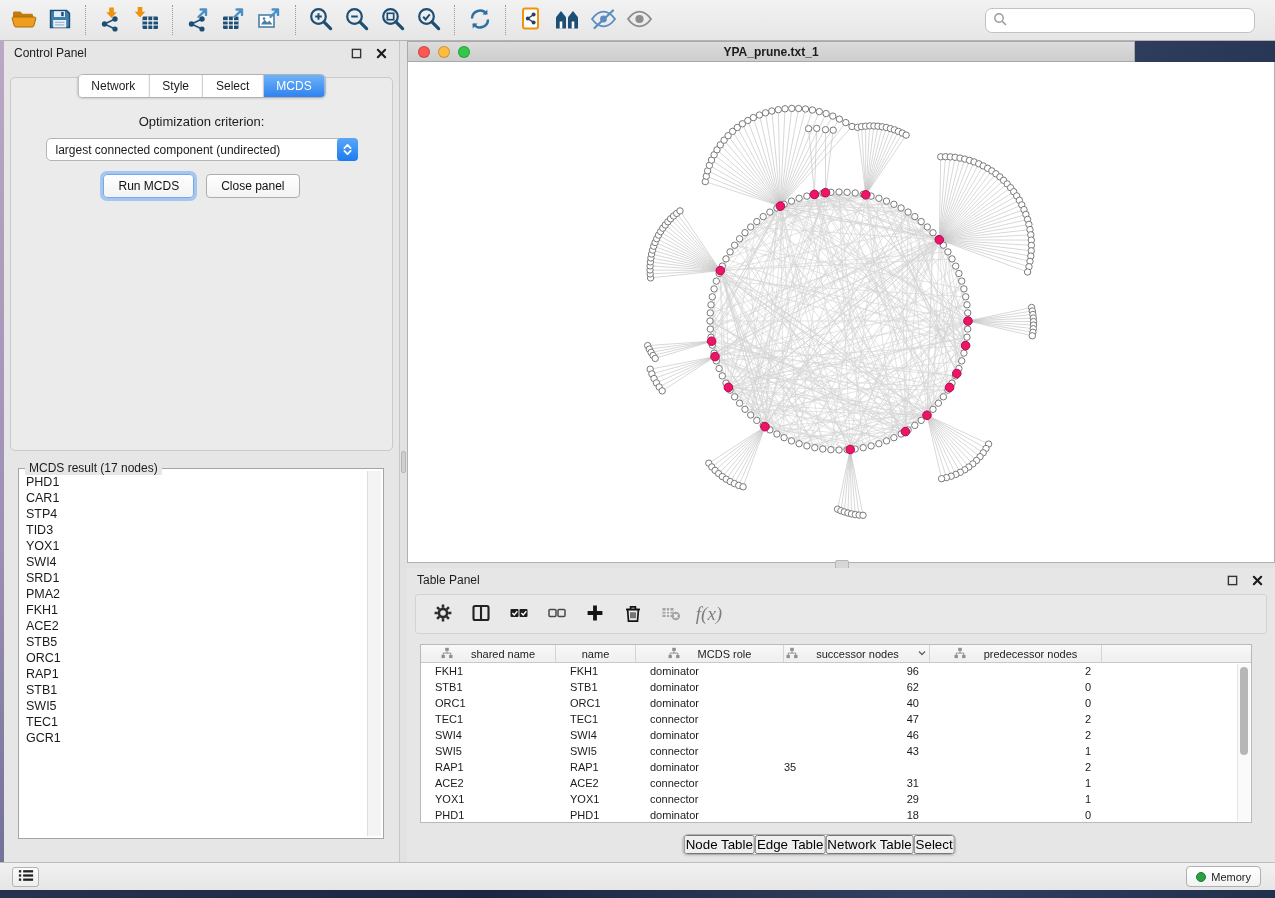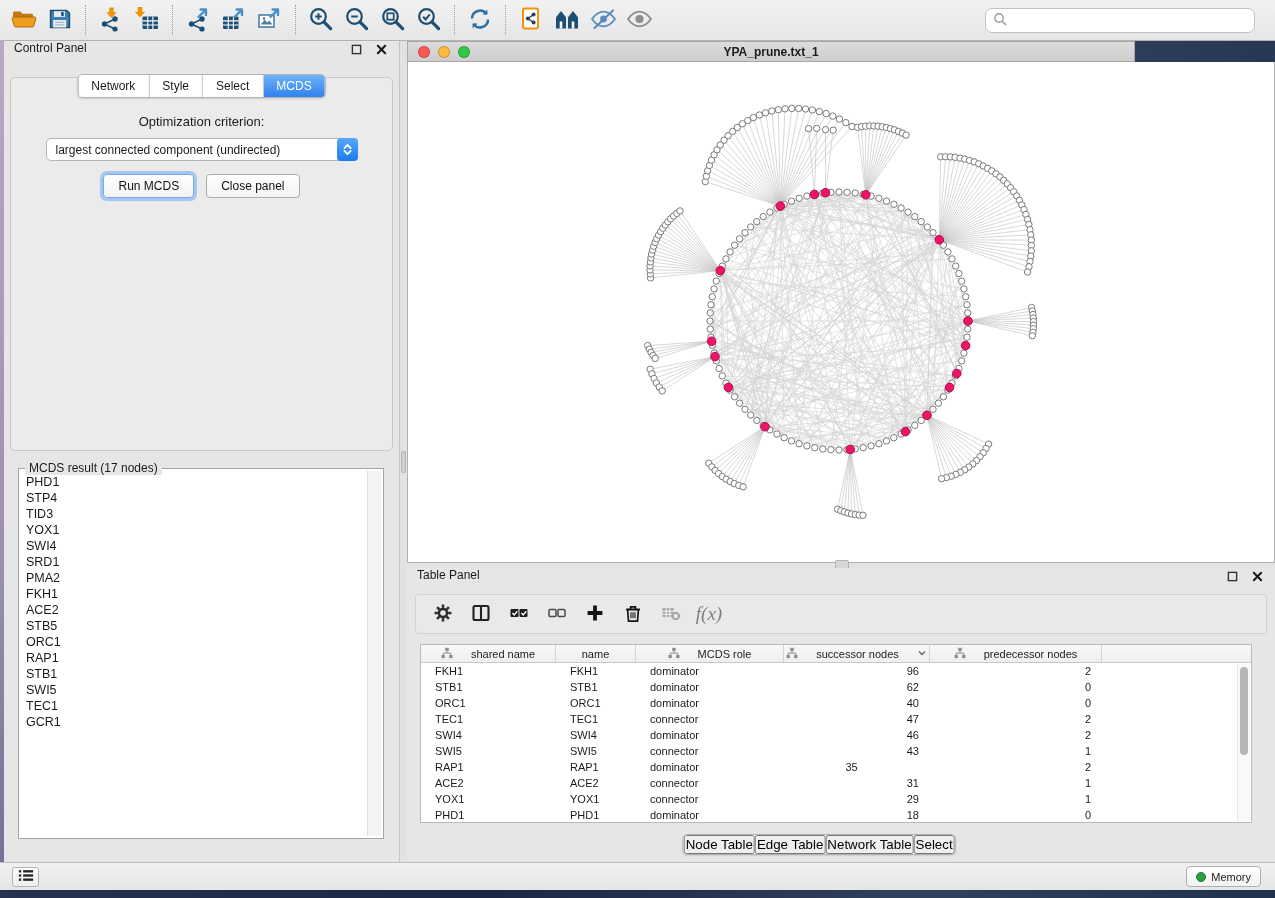--- a/index.html
+++ b/index.html
@@ -16,21 +16,21 @@
   .search-box { position:absolute; right:20px; top:8px; width:270px; height:25px;
                 background:#fff; border:1px solid #c2c2c2; border-radius:7px;
                 display:flex; align-items:center; padding:0 7px; }
   .search-box input { border:none; outline:none; flex:1; font-size:12px; background:transparent; }
   
   .left-strip { position:absolute; left:0; top:41px; width:4px; height:849px;
                 background:linear-gradient(#b9a8c6,#9d8fb2 60%,#6f6f96); }
   
   .control-panel { position:absolute; left:4px; top:41px; width:396px; height:821px;
                    background:#e6e6e6; border-right:1px solid #c6c6c6; }
-  .panel-header { height:24px; display:flex; padding:0 10px; font-size:12px; }
+  .panel-header { height:24px; display:flex; align-items:center; padding:0 10px; font-size:12px; }
   .panel-header .spacer { flex:1; }
   .panel-hicon { width:16px; height:16px; display:flex; align-items:center; justify-content:center; margin-left:9px; }
   .seg { position:absolute; left:50%; transform:translateX(-50%); top:33px; display:inline-flex;
          border:1px solid #b2b2b2; border-radius:5px; overflow:hidden; background:#fff;
          box-shadow:0 1px 2px rgba(0,0,0,.12); z-index:3; }
   .seg .seg-btn { font-size:12px; padding:4px 13px; background:#fff; border:none;
                   border-left:1px solid #c6c6c6; color:#1b1b1b; cursor:default; white-space:nowrap; }
   .seg .seg-btn:first-child { border-left:none; }
   .seg .seg-btn.active { background:linear-gradient(#6eb2f8,#2f82ee); color:#fff; }
   .subpanel { position:absolute; left:6px; top:36px; width:383px; height:374px;
@@ -286,20 +286,21 @@
       </div>
       <div class="btn-row">
         <button class="btn focused">Run MCDS</button>
         <button class="btn">Close panel</button>
       </div>
     </div>
     <div class="mcds-fieldset">
       <div class="mcds-legend">MCDS result (17 nodes)</div>
       <div class="mcds-list" id="mcds-list">
           <div class="mcds-item">PHD1</div>
+          <div class="mcds-item">CAR1</div>
           <div class="mcds-item">STP4</div>
           <div class="mcds-item">TID3</div>
           <div class="mcds-item">YOX1</div>
           <div class="mcds-item">SWI4</div>
           <div class="mcds-item">SRD1</div>
           <div class="mcds-item">PMA2</div>
           <div class="mcds-item">FKH1</div>
           <div class="mcds-item">ACE2</div>
           <div class="mcds-item">STB5</div>
           <div class="mcds-item">ORC1</div>
@@ -1257,21 +1258,21 @@
             <div class="tcell" style="width: 135px; text-align: left; padding: 0px 0px 0px 14px;">SWI5</div>
             <div class="tcell" style="width: 80px; text-align: left; padding: 0px 0px 0px 14px;">SWI5</div>
             <div class="tcell" style="width: 148px; text-align: left; padding: 0px 0px 0px 14px;">connector</div>
             <div class="tcell" style="width: 146px; text-align: right; padding: 0px 11px 0px 0px;">43</div>
             <div class="tcell" style="width: 172px; text-align: right; padding: 0px 11px 0px 0px;">1</div>
           </div>
           <div class="trow">
             <div class="tcell" style="width: 135px; text-align: left; padding: 0px 0px 0px 14px;">RAP1</div>
             <div class="tcell" style="width: 80px; text-align: left; padding: 0px 0px 0px 14px;">RAP1</div>
             <div class="tcell" style="width: 148px; text-align: left; padding: 0px 0px 0px 14px;">dominator</div>
-            <div class="tcell" style="width: 146px; text-align: center; padding: 0px 11px 0px 0px;">35</div>
+            <div class="tcell" style="width: 146px; text-align: left; padding: 0px 11px 0px 0px;">35</div>
             <div class="tcell" style="width: 172px; text-align: right; padding: 0px 11px 0px 0px;">2</div>
           </div>
           <div class="trow">
             <div class="tcell" style="width: 135px; text-align: left; padding: 0px 0px 0px 14px;">ACE2</div>
             <div class="tcell" style="width: 80px; text-align: left; padding: 0px 0px 0px 14px;">ACE2</div>
             <div class="tcell" style="width: 148px; text-align: left; padding: 0px 0px 0px 14px;">connector</div>
             <div class="tcell" style="width: 146px; text-align: right; padding: 0px 11px 0px 0px;">31</div>
             <div class="tcell" style="width: 172px; text-align: right; padding: 0px 11px 0px 0px;">1</div>
           </div>
           <div class="trow">

